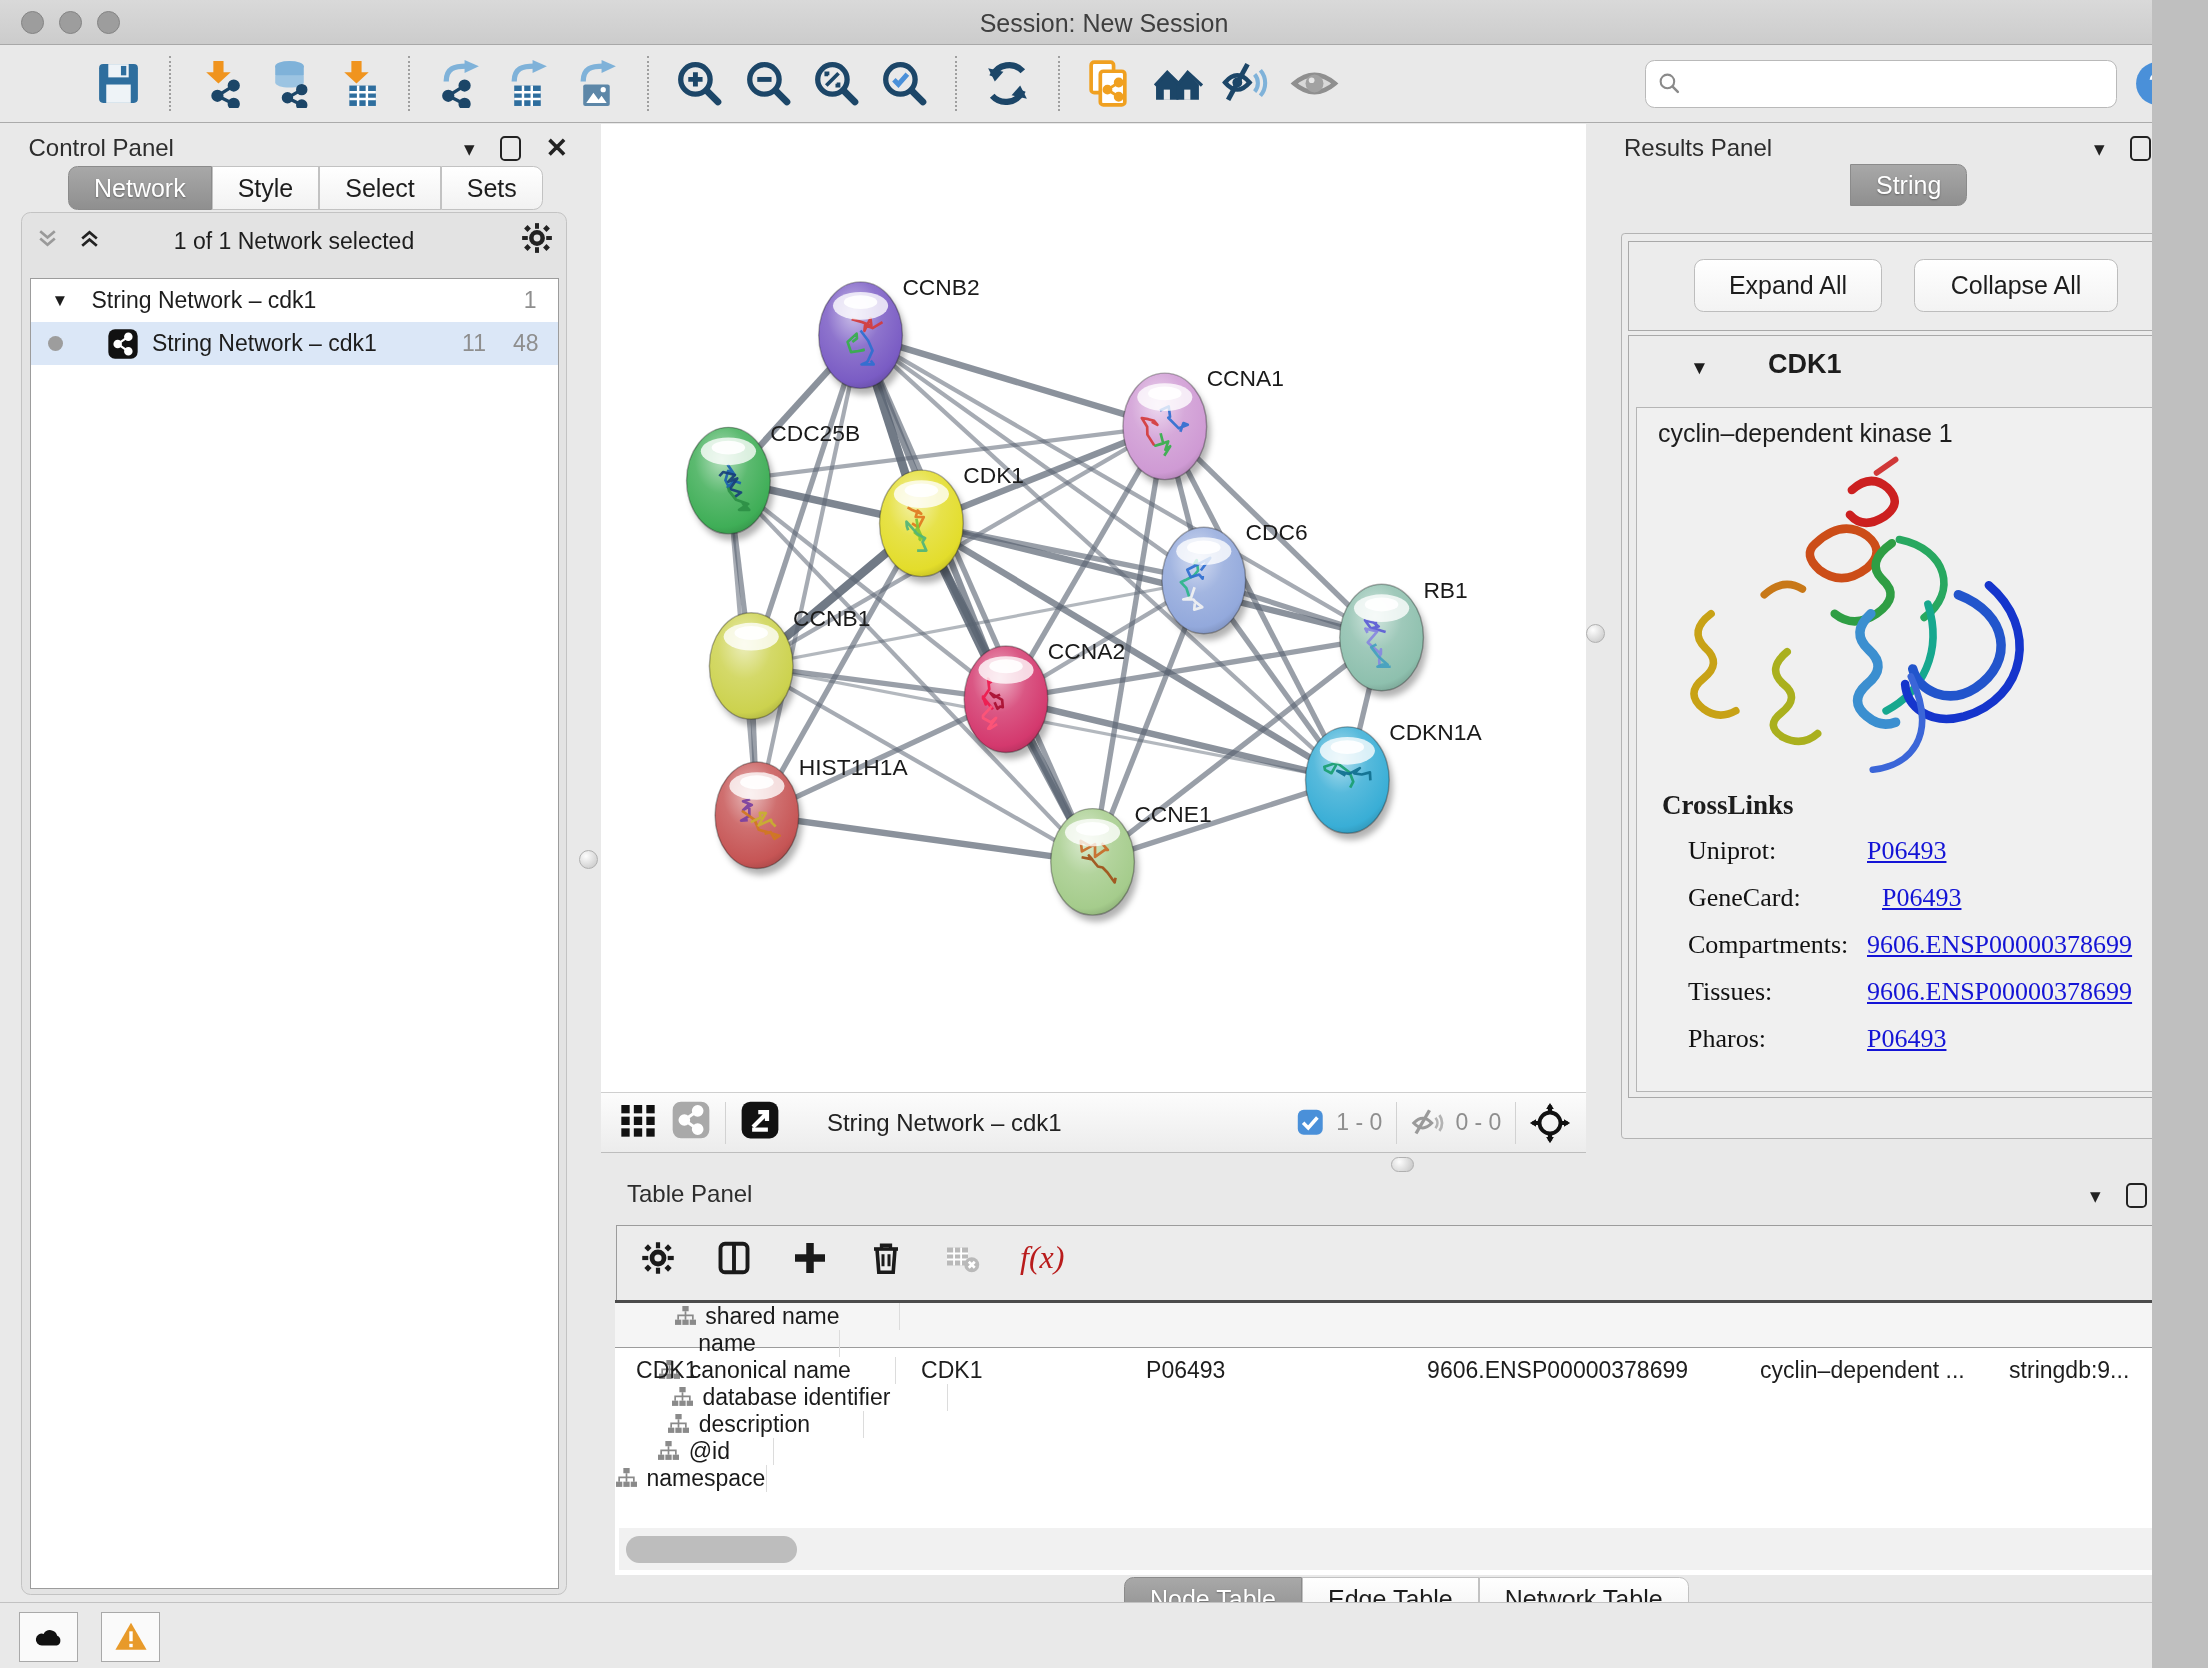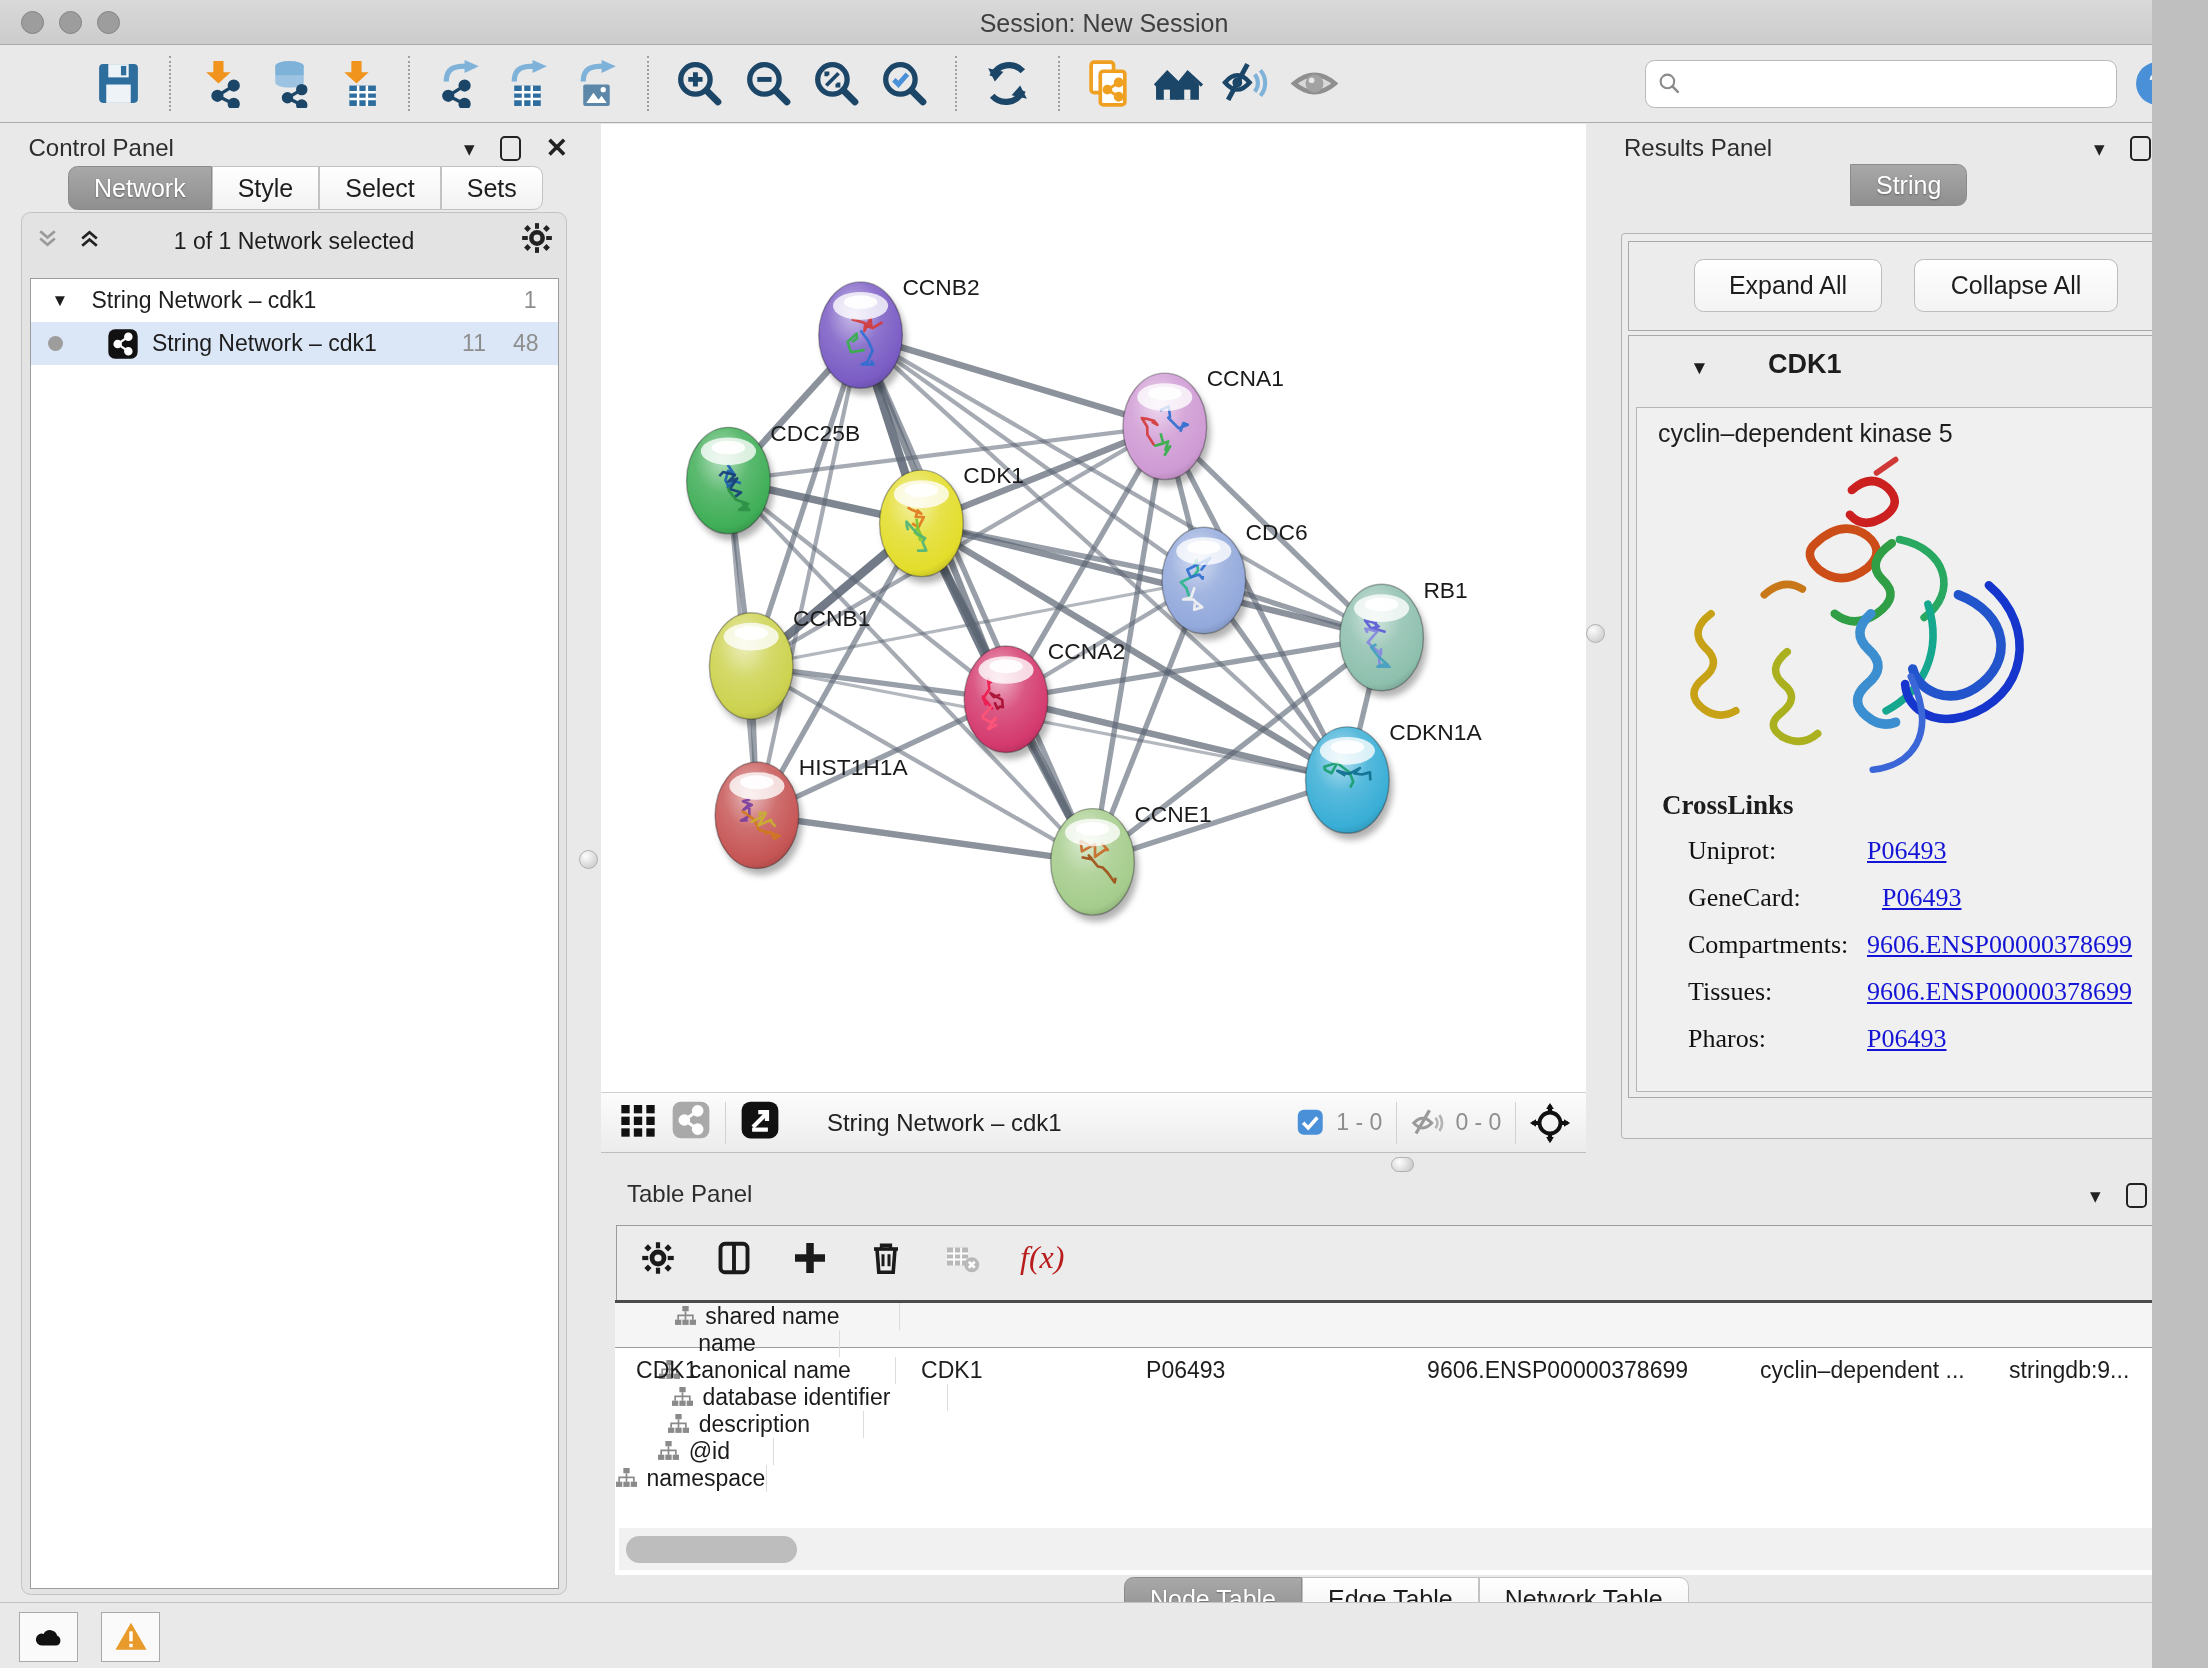--- a/index.html
+++ b/index.html
@@ -622,21 +622,21 @@
   <div class="abs" id="rp-outer"></div>
   <div class="abs" id="rp-buttons-box">
     <div class="abs rp-btn" style="left:65px;top:17px;width:186px">Expand All</div>
     <div class="abs rp-btn" style="left:285px;top:17px;width:202px">Collapse All</div>
   </div>
   <div class="abs" id="cdk1-box">
     <span class="abs" style="left:61px;top:21px;font-size:19px">▼</span>
     <span class="abs" style="left:139px;top:13.3px;font-size:27px;font-weight:bold">CDK1</span>
   </div>
   <div class="abs" id="cdk1-content">
-    <div class="abs" style="left:21px;top:11.4px;font-size:25px">cyclin–dependent kinase 5</div>
+    <div class="abs" style="left:21px;top:11.4px;font-size:25px">cyclin–dependent kinase 1</div>
     <svg class="abs" style="left:36px;top:44px" width="371" height="352" viewBox="0 0 390 370">
       <g fill="none" stroke-linecap="round">
         <path d="M40 170 q-24 18 -6 36 q18 16 -2 32 q-20 16 0 32 q16 12 34 2" stroke="#c8a216" stroke-width="8"></path>
         <path d="M96 150 q20 -18 40 -6" stroke="#c87818" stroke-width="8"></path>
         <path d="M120 210 q-22 18 -4 34 q18 14 -2 30 q-18 14 2 26 q20 10 36 -4" stroke="#aab01e" stroke-width="8"></path>
         <path d="M150 96 q28 -26 54 -8 q20 16 0 34 q-26 20 -50 2 q-18 -16 -4 -28" stroke="#cc4d18" stroke-width="9"></path>
         <path d="M188 40 q20 -18 38 -2 q16 16 -4 30 q-22 14 -36 -2" stroke="#cc2020" stroke-width="9"></path>
         <path d="M214 22 l20 -14" stroke="#d03838" stroke-width="6"></path>
         <path d="M230 96 q-28 20 -10 38 q20 18 -6 36 q-24 16 -44 0" stroke="#2f9e44" stroke-width="9"></path>
         <path d="M238 92 C288 102 300 148 264 174" stroke="#28a860" stroke-width="8"></path>

